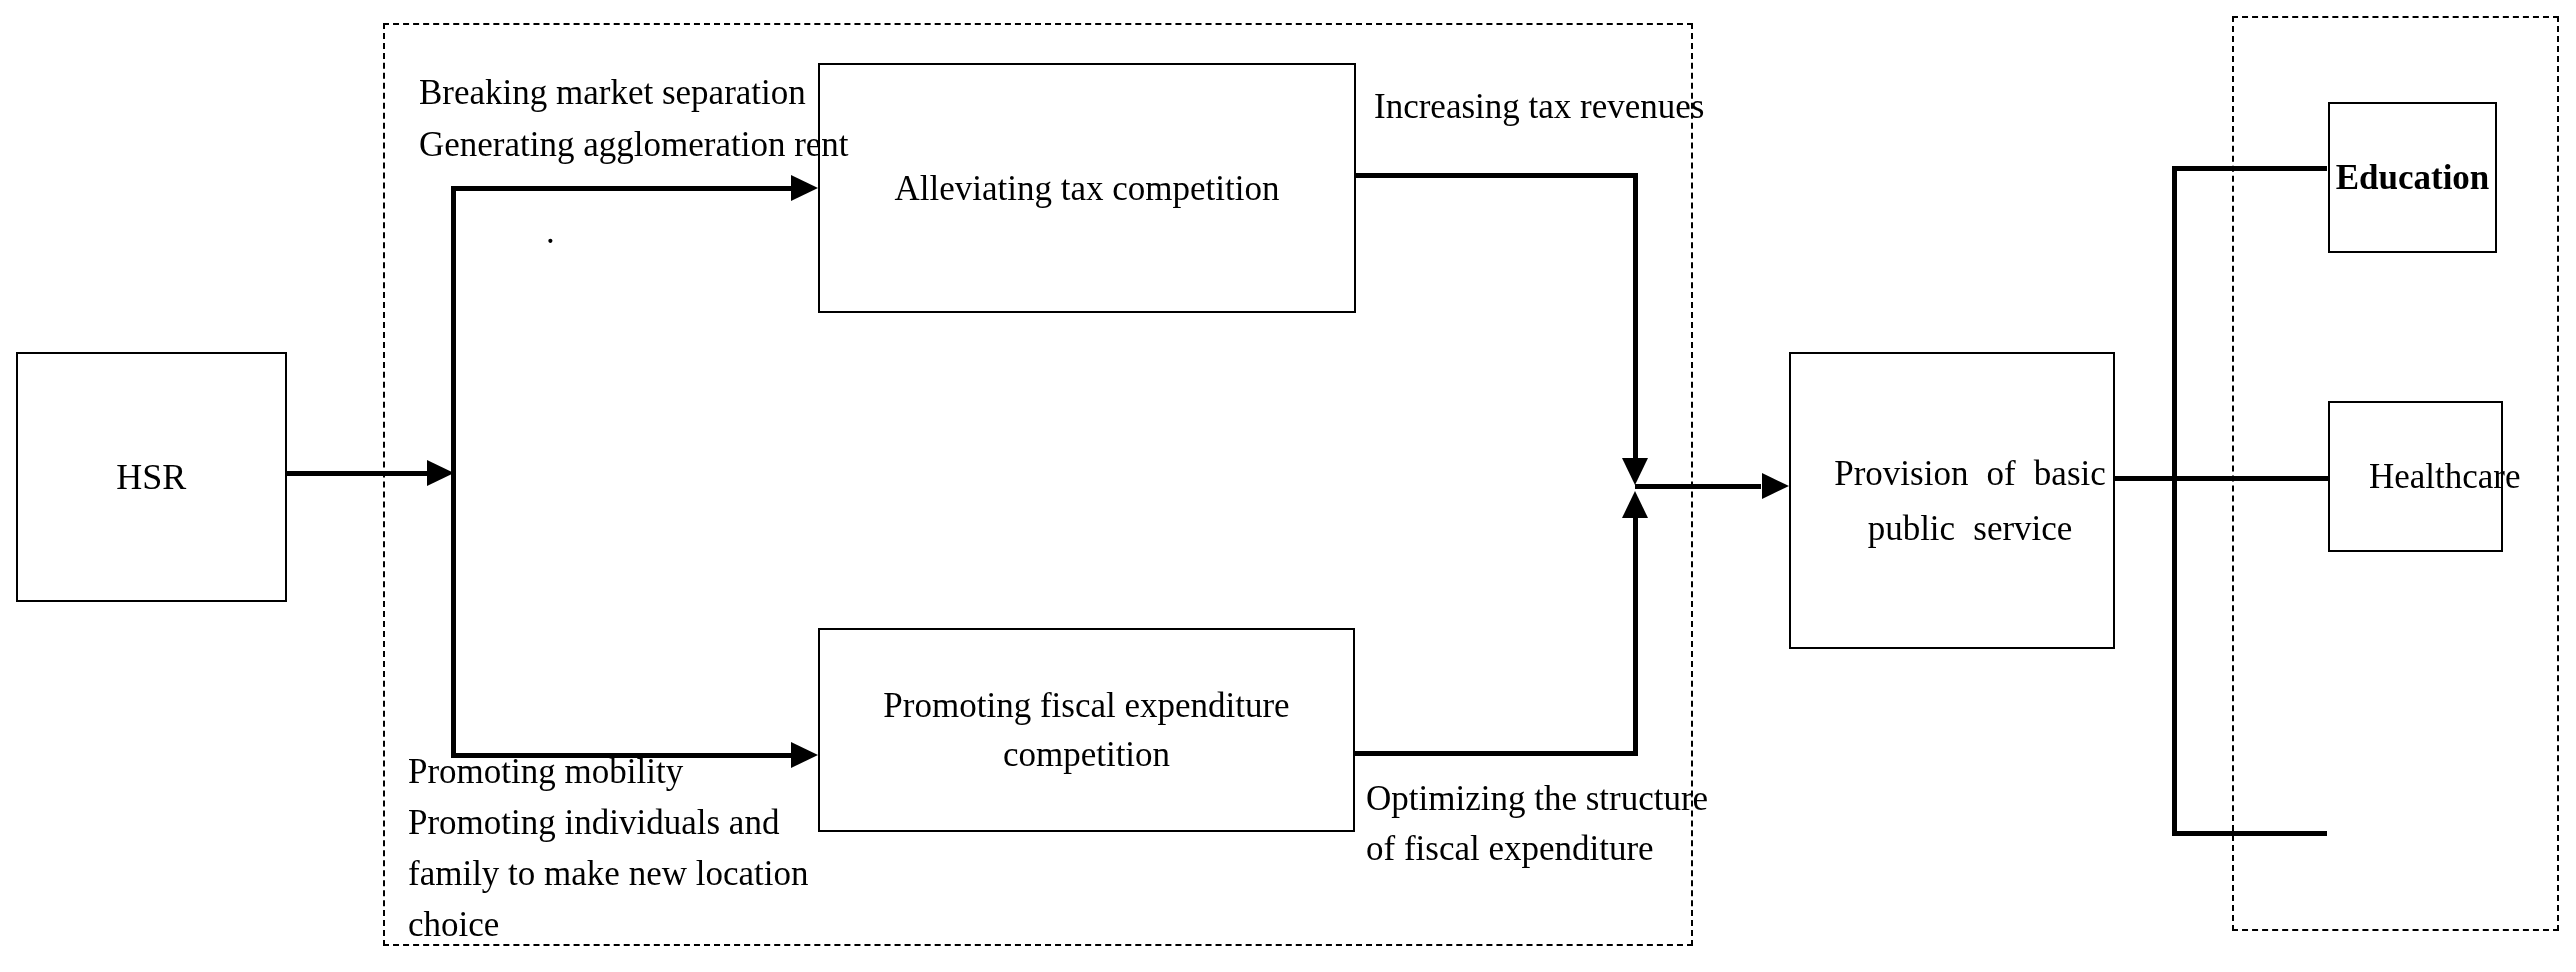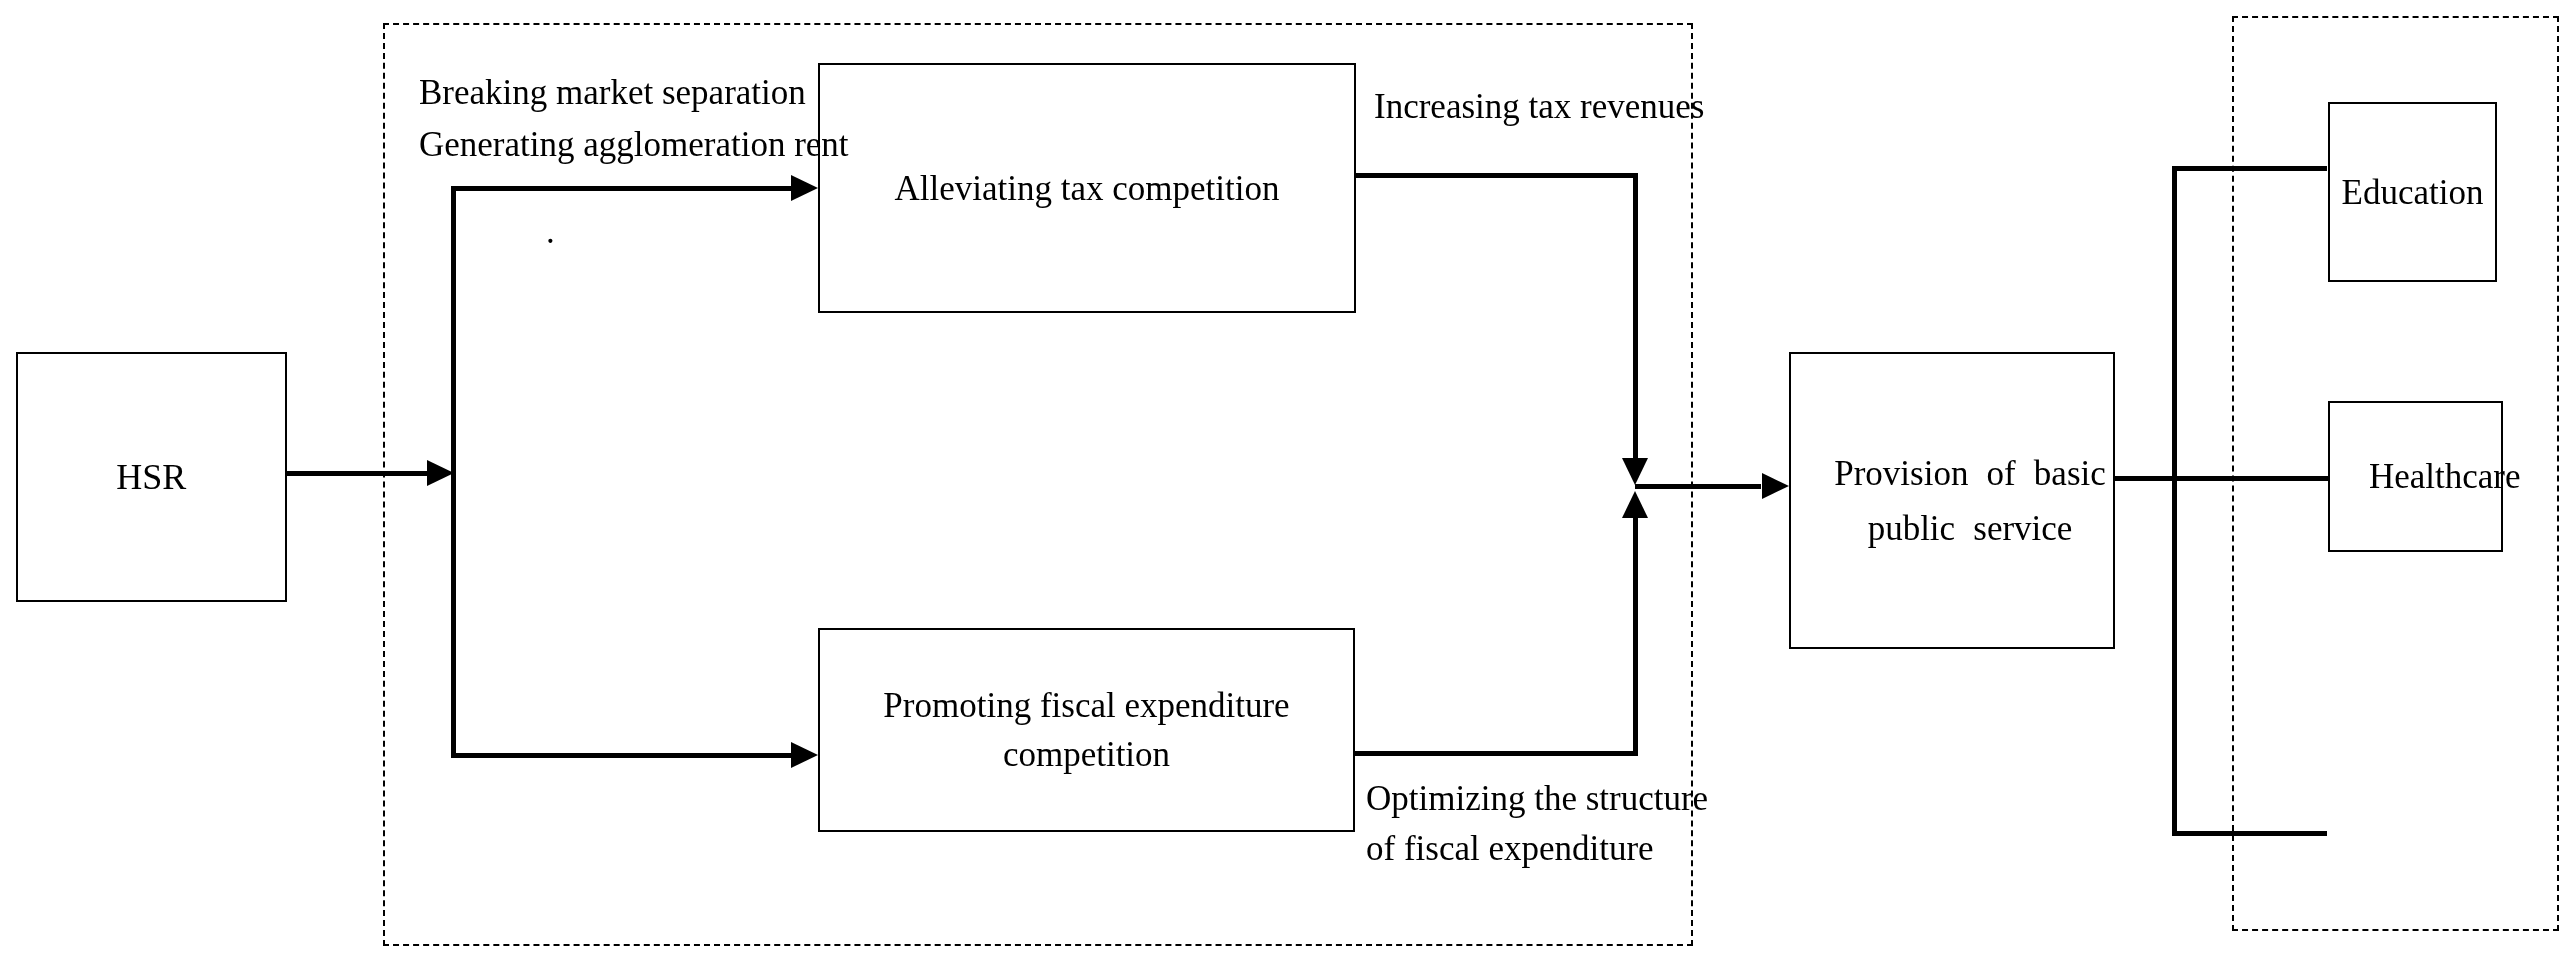--- a/index.html
+++ b/index.html
@@ -103,21 +103,21 @@
   <div class="box" style="left:818px;top:628px;width:537px;height:204px;">
     <span>Promoting fiscal expenditure</span>
     <span>competition</span>
   </div>
 
   <div class="box wide-words" style="left:1789px;top:352px;width:326px;height:297px;line-height:55px;padding-left:36px;">
     <span>Provision of basic</span>
     <span>public service</span>
   </div>
 
-  <div class="box" style="left:2328px;top:102px;width:169px;height:180px;">
+  <div class="box" style="left:2328px;top:102px;width:169px;height:151px;font-weight:bold;">
     <span>Education</span>
   </div>
 
   <div class="box" style="left:2328px;top:401px;width:175px;height:151px;padding-left:39px;">
     <span>Healthcare</span>
   </div>
 
 
   <div class="label" style="left:408px;top:67px;margin-left:11px;">
     <div>Breaking market separation</div>
@@ -130,15 +130,21 @@
 
   <div class="label" style="left:1374px;top:81px;text-align:center;">
     <span>Increasing tax revenues</span>
   </div>
 
   <div class="label" style="left:1366px;top:774px;line-height:50px;">
     <div>Optimizing the structure</div>
     <div>of fiscal expenditure</div>
   </div>
 
+  <div class="label" style="left:408px;top:746px;line-height:51px;">
+    <div>Promoting mobility</div>
+    <div>Promoting individuals and</div>
+    <div>family to make new location</div>
+    <div>choice</div>
+  </div>
 
 </div>
 
 
 </body></html>

